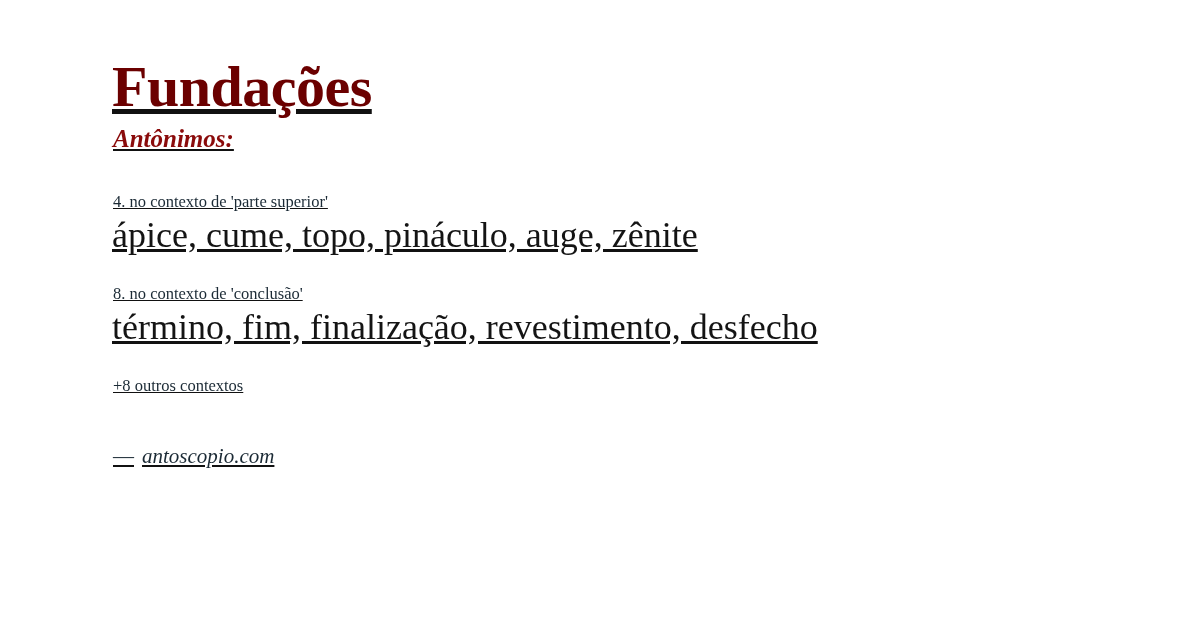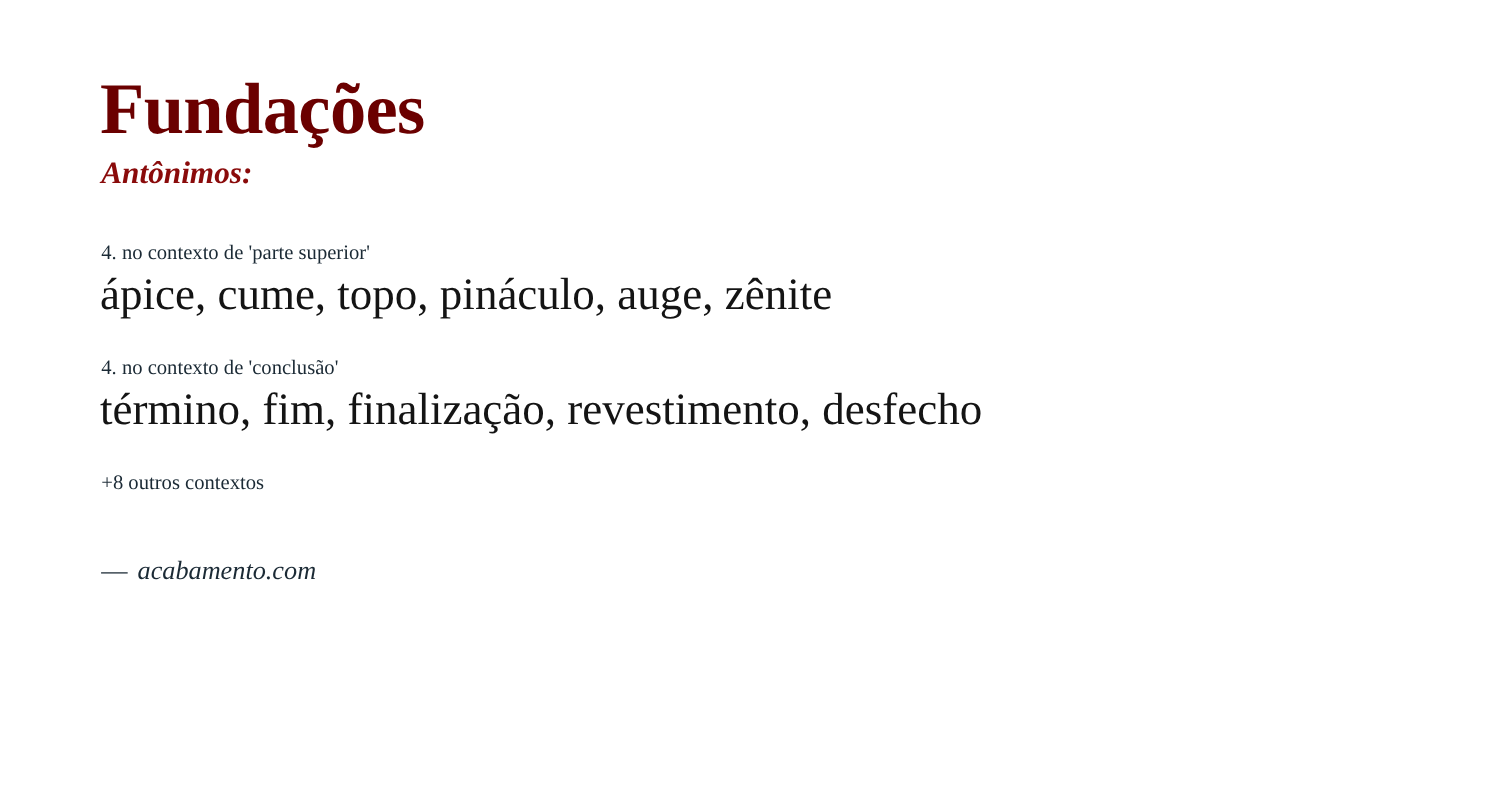--- a/index.html
+++ b/index.html
@@ -12,21 +12,22 @@
     height: 628px;
     overflow: hidden;
     font-family: "Liberation Serif", serif;
     color: #111111;
   }
   .page {
     position: relative;
     width: 1200px;
     height: 628px;
     box-sizing: border-box;
-    padding: 56px 60px 0 80px;
+    padding: 56px 60px 0 112px;
+    text-decoration: underline;
   }
   .headword {
     font-family: "Liberation Serif", serif;
     font-size: 58px;
     font-weight: bold;
     color: #6b0000;
     line-height: 1.08;
     letter-spacing: -0.5px;
     margin: 0;
   }
@@ -89,25 +90,25 @@
 
   <div class="senses">
 
     <div class="sense">
       <div class="sense-label">4. no contexto de 'parte superior'</div>
       <div class="sense-words">ápice, cume, topo, pináculo, auge, zênite</div>
     </div>
 
 
     <div class="sense">
-      <div class="sense-label">4. no contexto de 'conclusão'</div>
+      <div class="sense-label">8. no contexto de 'conclusão'</div>
       <div class="sense-words">término, fim, finalização, revestimento, desfecho</div>
     </div>
 
   </div>
 
   <div class="more">+8 outros contextos</div>
 
   <div class="source">
-    <span class="dash">—</span><span>acabamento.com</span>
+    <span class="dash">—</span><span>antoscopio.com</span>
   </div>
 
 </div>
 
 </body></html>

